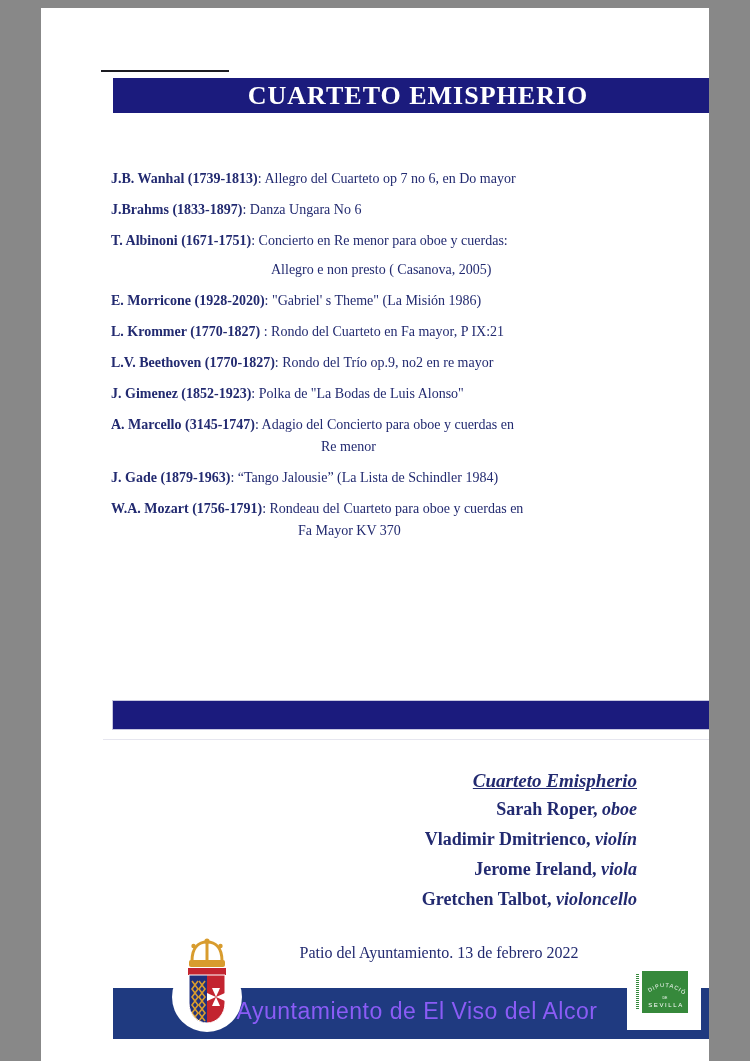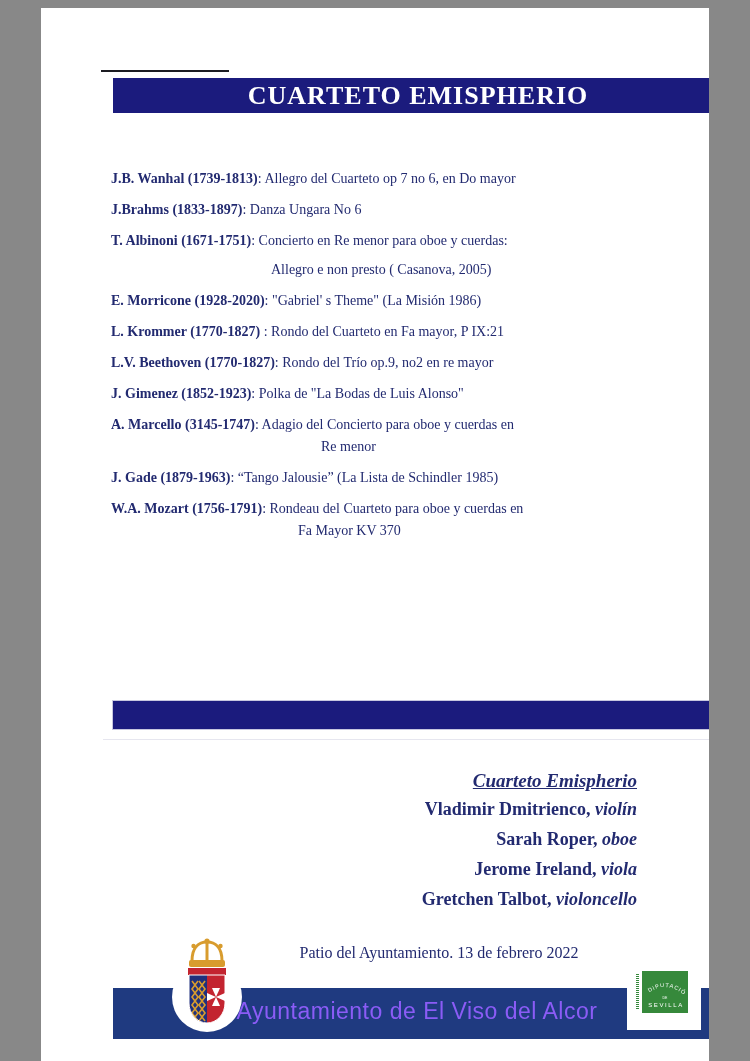--- a/index.html
+++ b/index.html
@@ -93,37 +93,37 @@
     </div>
       <div class="program-item idx-7">
       <div class="main-line"><span class="composer">J. Gimenez (1852-1923)</span><span class="work">: Polka de "La Bodas de Luis Alonso"</span></div>
 
     </div>
       <div class="program-item idx-8">
       <div class="main-line"><span class="composer">A. Marcello (3145-1747)</span><span class="work">: Adagio del Concierto para oboe y cuerdas en</span></div>
       <div class="wrap">Re menor</div>
     </div>
       <div class="program-item idx-10">
-      <div class="main-line"><span class="composer">J. Gade (1879-1963)</span><span class="work">: “Tango Jalousie” (La Lista de Schindler 1985)</span></div>
+      <div class="main-line"><span class="composer">J. Gade (1879-1963)</span><span class="work">: “Tango Jalousie” (La Lista de Schindler 1984)</span></div>
 
     </div>
       <div class="program-item idx-11">
       <div class="main-line"><span class="composer">W.A. Mozart (1756-1791)</span><span class="work">: Rondeau del Cuarteto para oboe y cuerdas en</span></div>
       <div class="wrap">Fa Mayor KV 370</div>
     </div>
     </div>
 
   <div class="divider-bar"></div>
   <div class="divider-underline"></div>
 
   <div id="ensemble">
     <div class="ensemble-title">Cuarteto Emispherio</div>
     <div id="members">
+        <div class="member"><span>Sarah Roper,</span>&nbsp;<span class="instrument">oboe</span></div>
         <div class="member"><span>Vladimir Dmitrienco,</span>&nbsp;<span class="instrument">violín</span></div>
-        <div class="member"><span>Sarah Roper,</span>&nbsp;<span class="instrument">oboe</span></div>
         <div class="member"><span>Jerome Ireland,</span>&nbsp;<span class="instrument">viola</span></div>
         <div class="member"><span>Gretchen Talbot,</span>&nbsp;<span class="instrument">violoncello</span></div>
       </div>
   </div>
 
   <div id="event-line">Patio del Ayuntamiento. 13 de febrero 2022</div>
 
   <div class="footer-bar"></div>
   <div class="footer-notch"></div>
   <div class="footer-text">Ayuntamiento de El Viso del Alcor</div>

